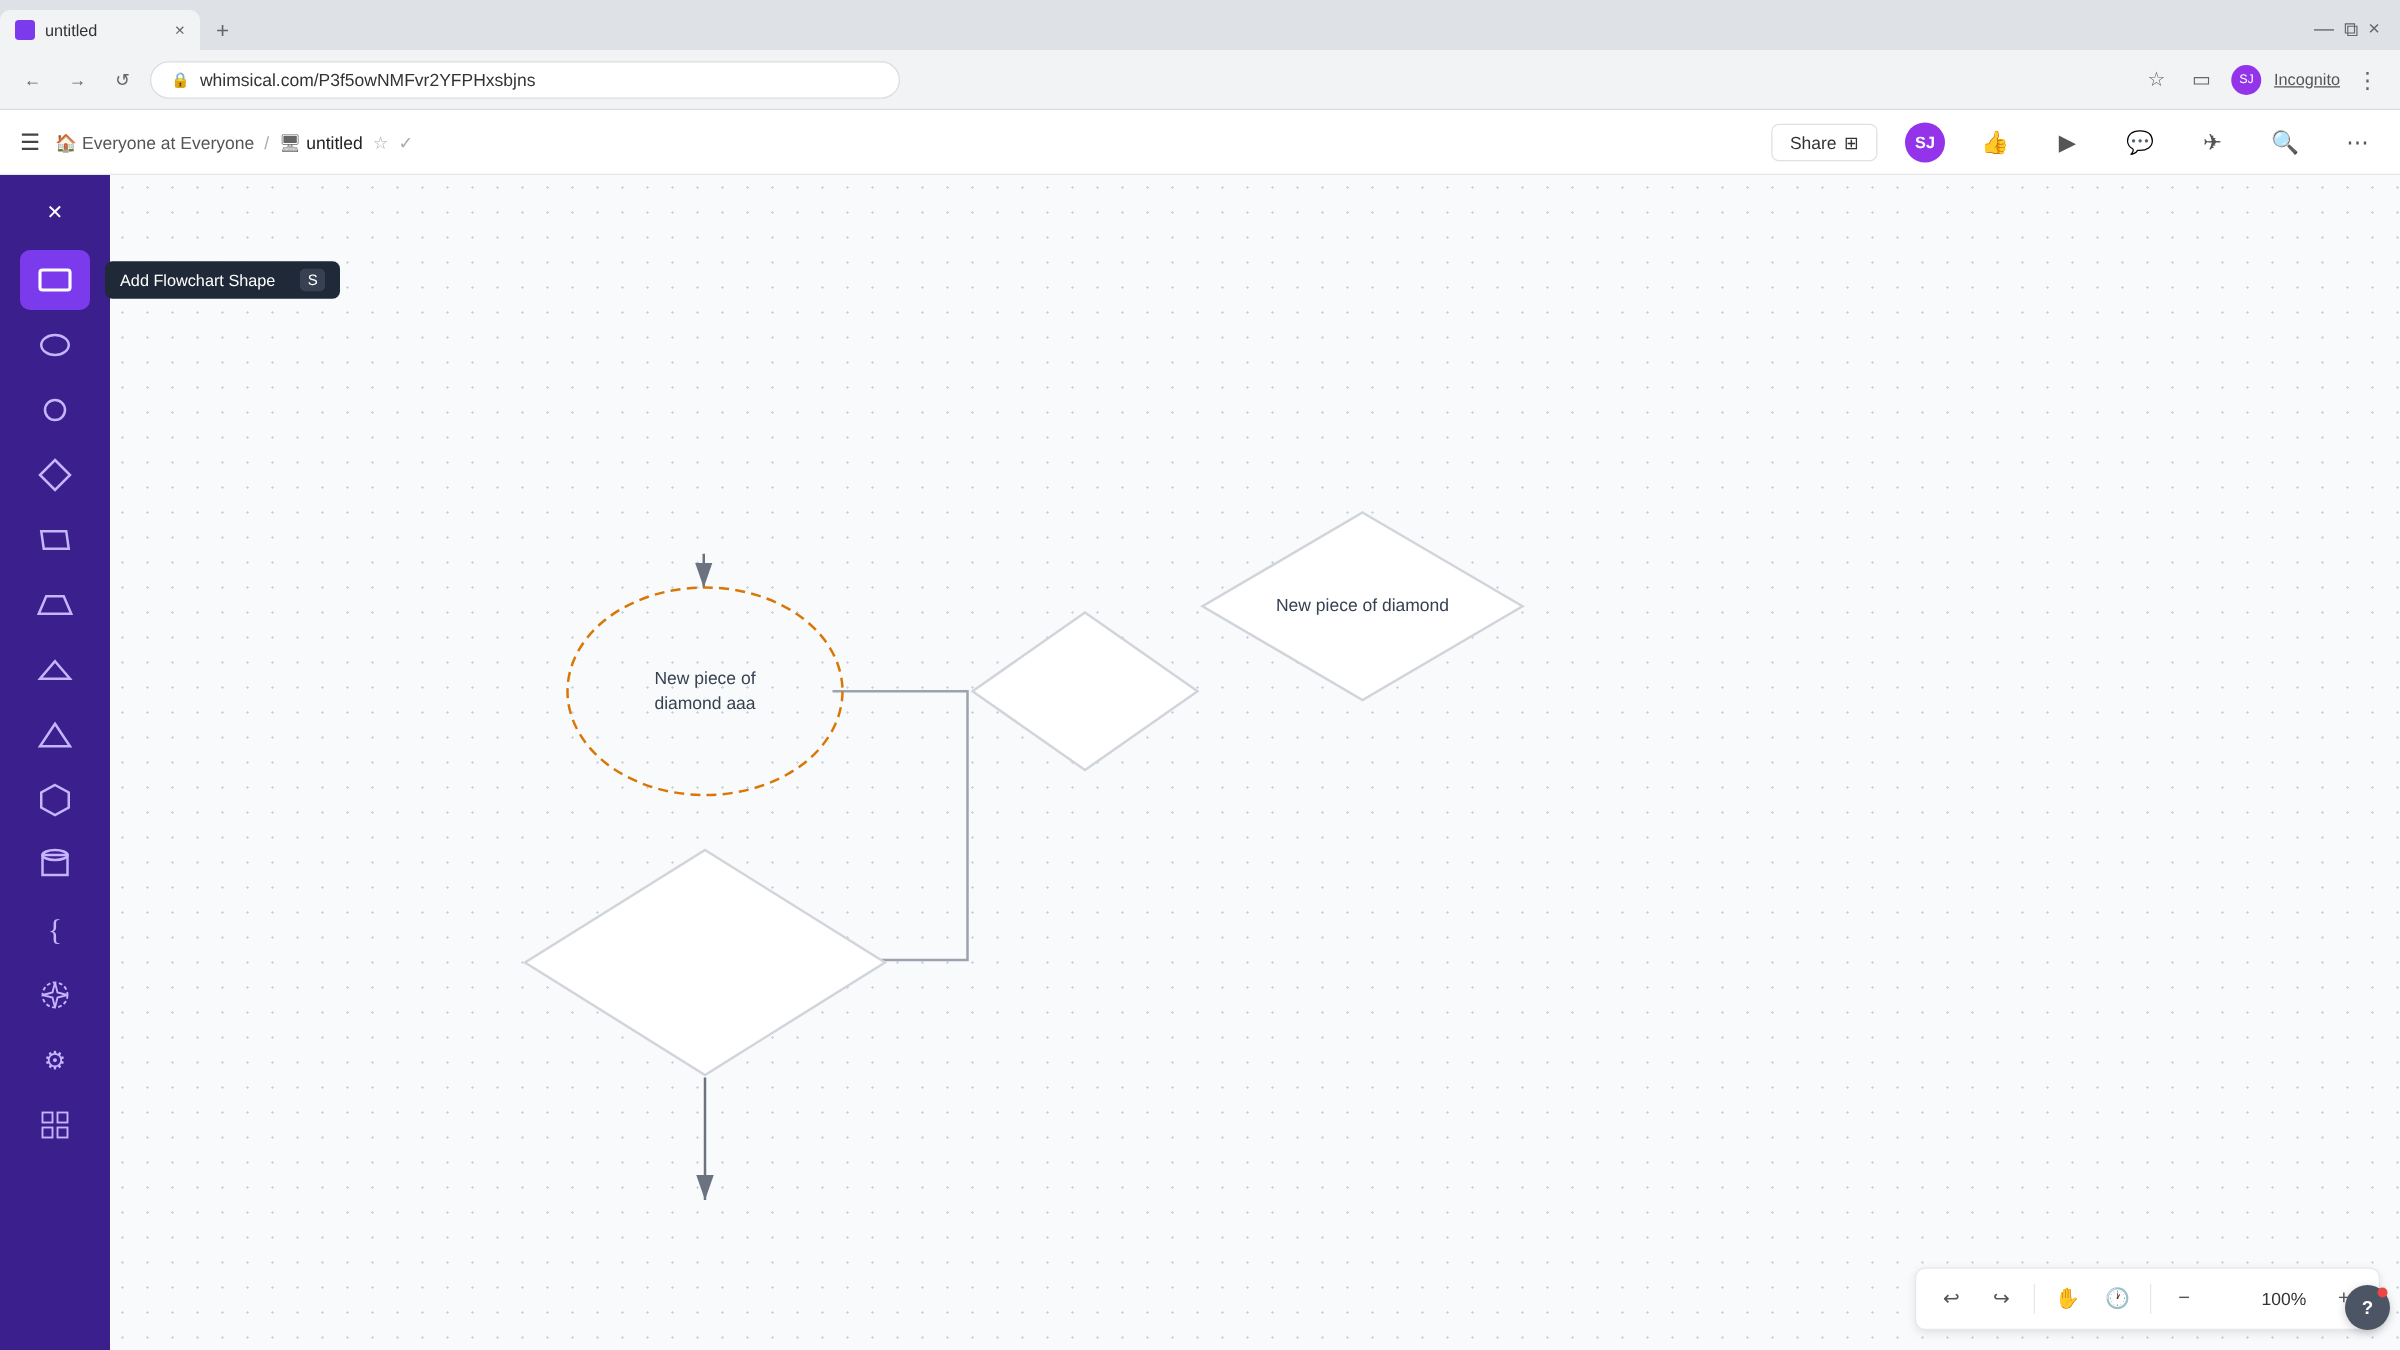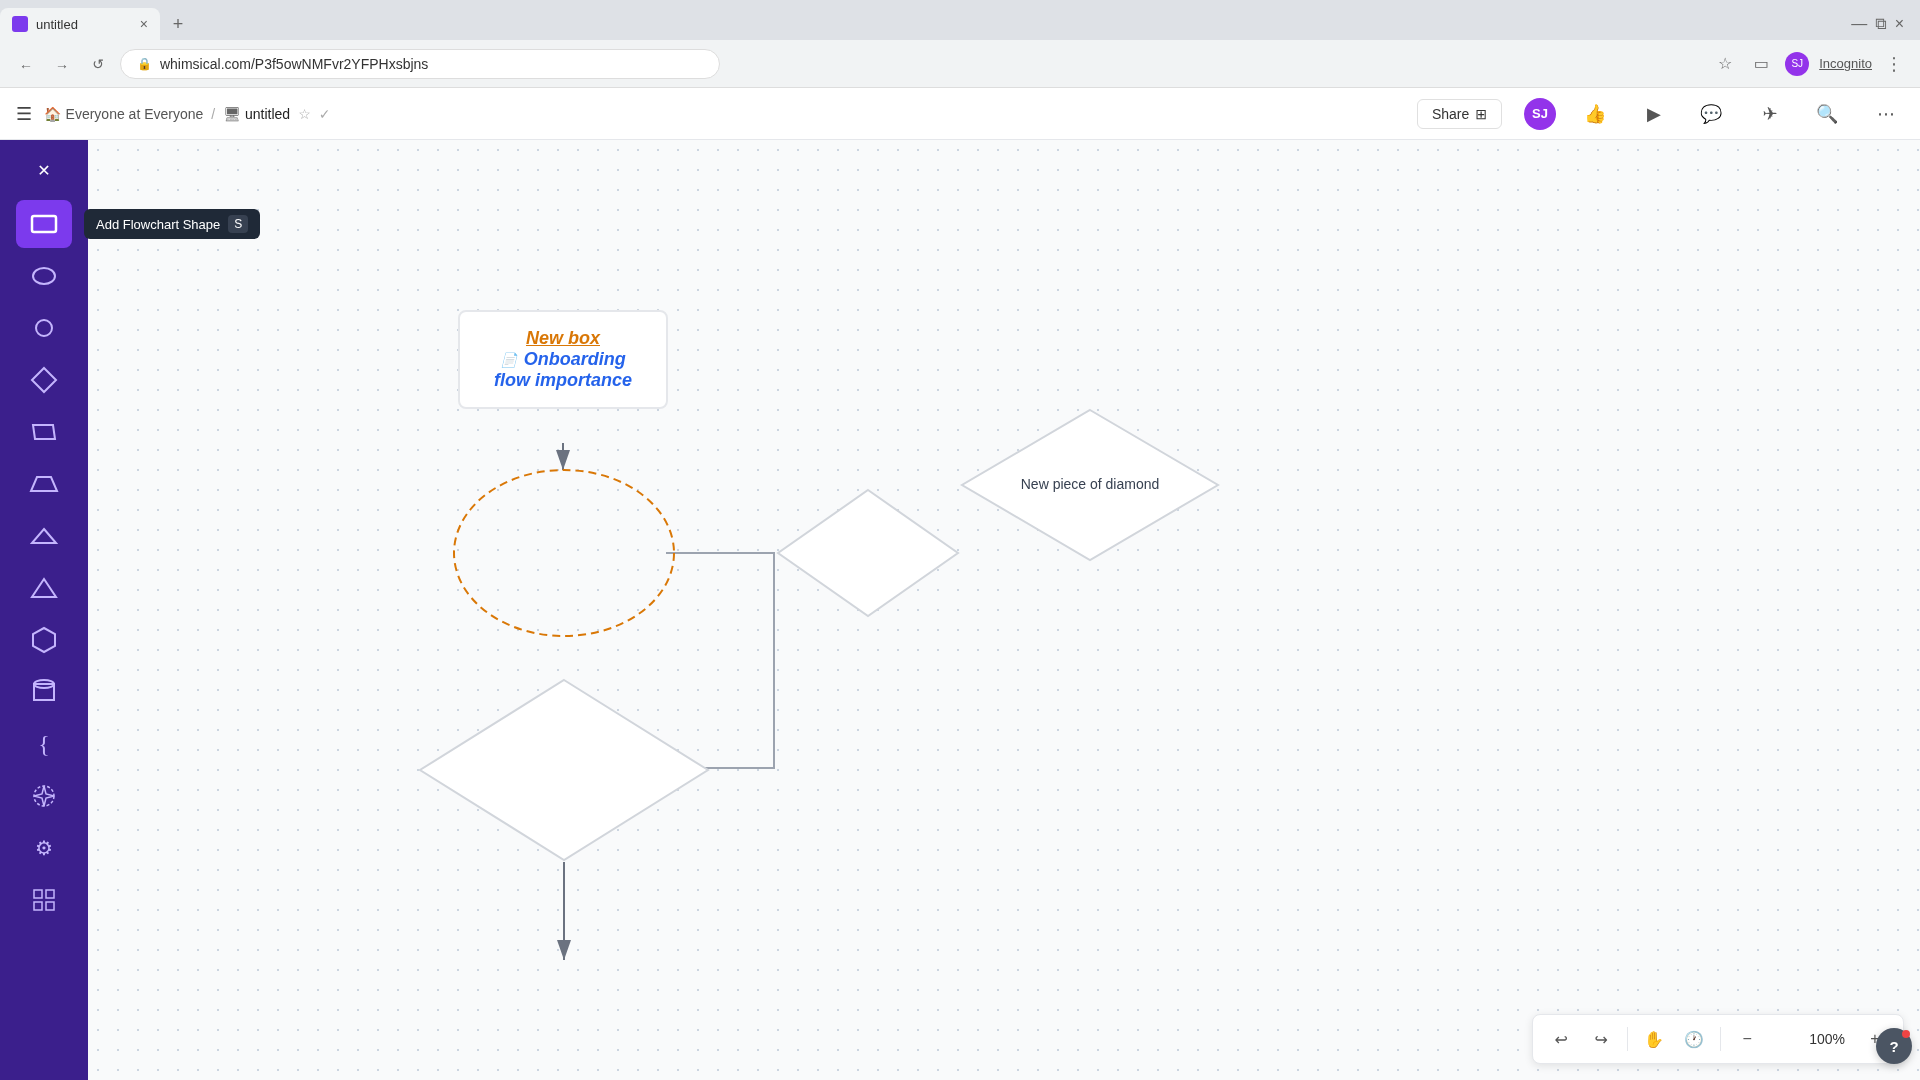--- a/index.html
+++ b/index.html
@@ -39,21 +39,21 @@
     .action-icon-btn { width: 36px; height: 36px; border-radius: 6px; display: flex; align-items: center; justify-content: center; cursor: pointer; color: #555; font-size: 18px; }
 
     
     .app-body { display: flex; height: calc(1080px - 40px - 48px - 52px); position: relative; }
 
     
     .sidebar { width: 88px; background: #3b1f8c; display: flex; flex-direction: column; align-items: center; padding: 12px 0; gap: 4px; position: relative; z-index: 10; }
     .sidebar-close { width: 36px; height: 36px; border-radius: 6px; display: flex; align-items: center; justify-content: center; cursor: pointer; color: #fff; font-size: 16px; margin-bottom: 8px; }
     .sidebar-item { width: 56px; height: 48px; border-radius: 8px; display: flex; align-items: center; justify-content: center; cursor: pointer; color: #c4b5fd; font-size: 22px; position: relative; }
     .sidebar-item.active { background: #7c3aed; color: #fff; }
-    .tooltip { position: absolute; left: 68px; top: 50%; transform: translateY(-50%); background: #1f2937; color: #fff; padding: 6px 12px; border-radius: 6px; font-size: 13px; white-space: nowrap; pointer-events: none; display: flex; align-items: center; gap: 8px; z-index: 100; }
+    .tooltip { position: absolute; left: 68px; top: 50%; transform: translateY(-50%); background: #1f2937; color: #fff; padding: 6px 12px; border-radius: 6px; font-size: 13px; white-space: nowrap; pointer-events: none; display: flex; align-items: center; gap: 20px; z-index: 100; }
     .tooltip-key { background: #374151; padding: 2px 6px; border-radius: 4px; font-size: 12px; }
 
     
     .canvas { flex: 1; background: #f9fafb; position: relative; overflow: hidden; background-image: radial-gradient(circle, #cbd5e1 1px, transparent 1px); background-size: 20px 20px; }
 
     
     .flowchart-box { position: absolute; background: #fff; border: 2px solid #e5e7eb; border-radius: 8px; display: flex; flex-direction: column; align-items: center; justify-content: center; text-align: center; }
     .flowchart-box.main-box { left: 370px; top: 170px; width: 210px; padding: 16px 20px; }
     .box-title { font-size: 18px; font-weight: 600; color: #d97706; font-style: italic; text-decoration: underline; }
     .box-subtitle { display: flex; align-items: center; gap: 6px; font-size: 18px; font-weight: 700; color: #2563eb; font-style: italic; }
@@ -218,28 +218,20 @@
         <rect x="2" y="2" width="8" height="8" fill="none" stroke="#c4b5fd" stroke-width="1.5"></rect>
         <rect x="14" y="2" width="8" height="8" fill="none" stroke="#c4b5fd" stroke-width="1.5"></rect>
         <rect x="2" y="14" width="8" height="8" fill="none" stroke="#c4b5fd" stroke-width="1.5"></rect>
         <rect x="14" y="14" width="8" height="8" fill="none" stroke="#c4b5fd" stroke-width="1.5"></rect>
       </svg>
     </div>
   </div>
 
   <div class="canvas">
 
-    <div class="flowchart-box main-box">
-      <div class="box-title">New box</div>
-      <div class="box-subtitle">
-        <span style="font-size:14px;">📄</span>
-        <span>Onboarding</span>
-      </div>
-      <div class="box-text">flow importance</div>
-    </div>
 
     <svg class="arrow-svg" style="left:0;top:0;width:100%;height:100%;">
 
       <defs>
         <marker id="arrowhead" markerWidth="10" markerHeight="7" refX="10" refY="3.5" orient="auto">
           <polygon points="0 0, 10 3.5, 0 7" fill="#6b7280"></polygon>
         </marker>
         <marker id="arrowhead-left" markerWidth="10" markerHeight="7" refX="0" refY="3.5" orient="auto">
           <polygon points="10 0, 0 3.5, 10 7" fill="#6b7280"></polygon>
         </marker>
@@ -253,20 +245,23 @@
 
       <polygon points="780,350 870,413 780,476 690,413" fill="#fff" stroke="#d1d5db" stroke-width="2"></polygon>
 
       <polygon points="1002,270 1130,345 1002,420 874,345" fill="#fff" stroke="#d1d5db" stroke-width="2"></polygon>
 
       <polygon points="476,540 620,630 476,720 332,630" fill="#fff" stroke="#d1d5db" stroke-width="2"></polygon>
 
       <line x1="476" y1="722" x2="476" y2="820" stroke="#6b7280" stroke-width="2" marker-end="url(#arrowhead)"></line>
     </svg>
 
+    <div style="position:absolute;left:366px;top:330px;width:220px;height:166px;display:flex;align-items:center;justify-content:center;text-align:center;pointer-events:none;">
+      <span style="font-size:14px;color:#374151;line-height:1.4;">New piece of<br>diamond aaa</span>
+    </div>
 
     <div style="position:absolute;left:874px;top:295px;width:256px;height:100px;display:flex;align-items:center;justify-content:center;text-align:center;pointer-events:none;">
       <span style="font-size:14px;color:#374151;line-height:1.4;">New piece of
 diamond</span>
     </div>
 
     <div class="bottom-toolbar">
       <div class="toolbar-btn">↩</div>
       <div class="toolbar-btn">↪</div>
       <div class="toolbar-sep"></div>

